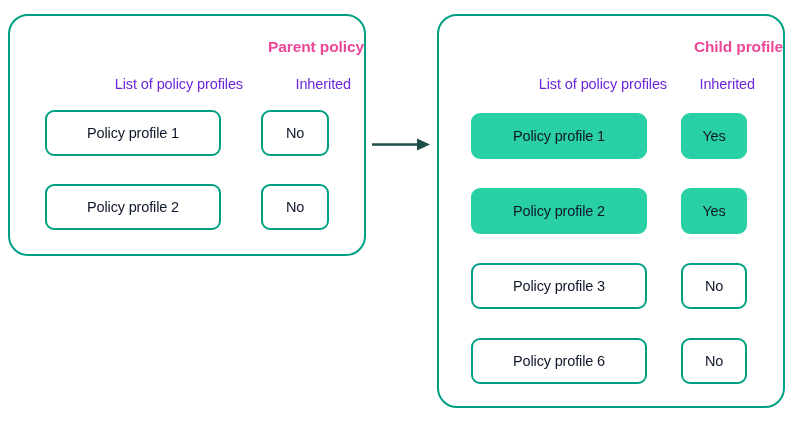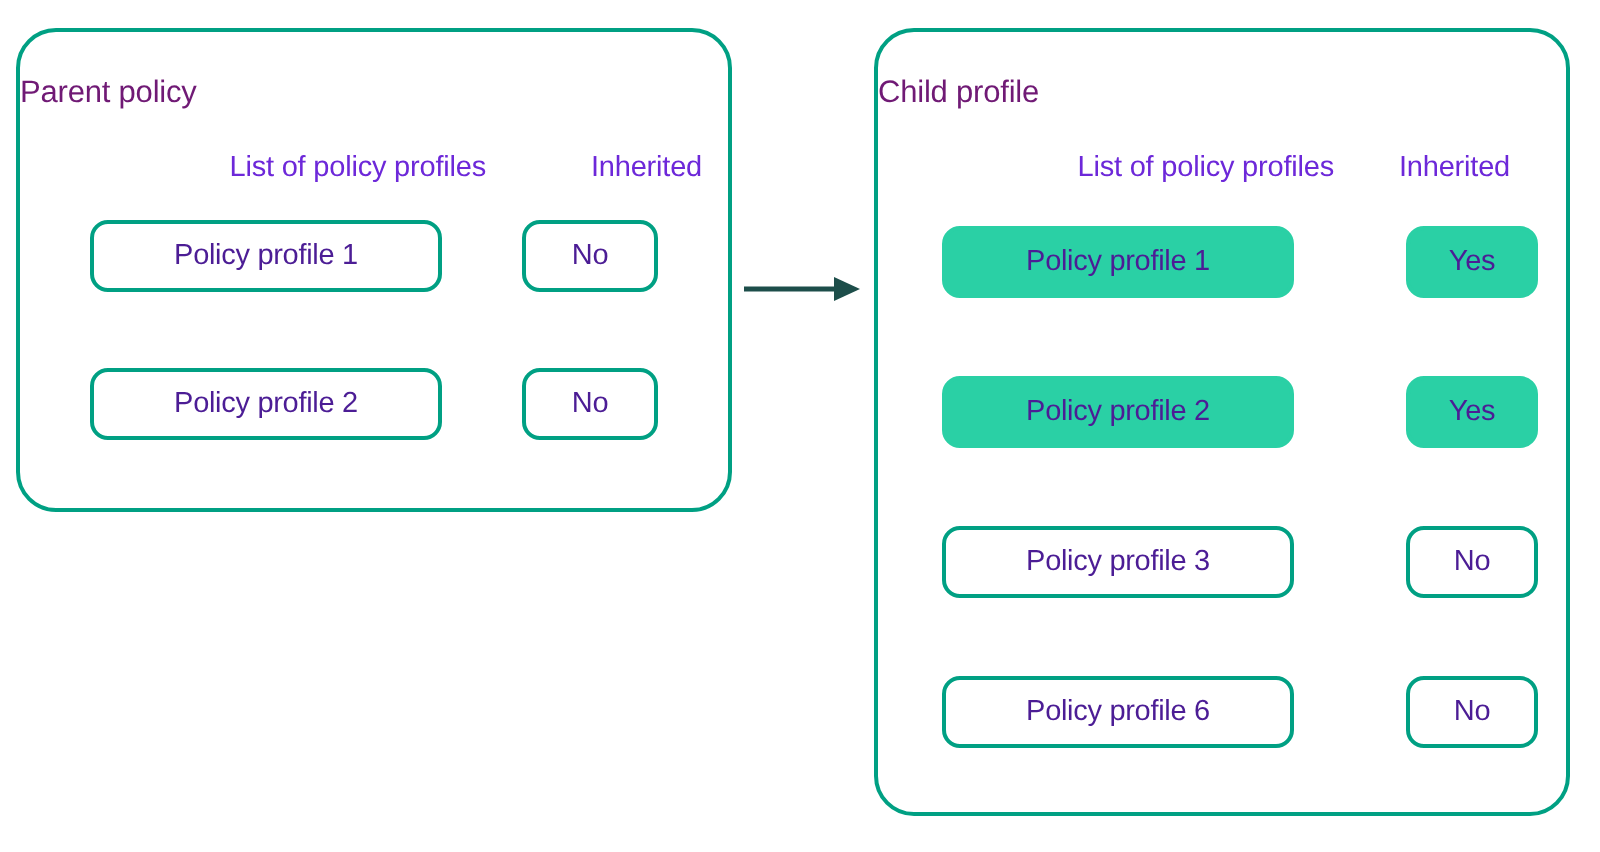--- a/index.html
+++ b/index.html
@@ -42,24 +42,24 @@
     left: 437px;
     top: 14px;
     width: 348px;
     height: 394px;
   }
 
   .panel-title {
     position: absolute;
     left: 0;
     right: 0;
-    text-align: left;
+    text-align: right;
     font-size: 15.5px;
-    font-weight: normal;
-    color: #701a75;
+    font-weight: bold;
+    color: #ec4899;
     letter-spacing: -0.1px;
   }
   .panel-parent .panel-title { top: 22px; }
   .panel-child  .panel-title { top: 22px; }
 
   
   .col-headers {
     position: absolute;
     top: 60px;
     left: 0;
@@ -106,38 +106,38 @@
   }
   .panel-parent .row { left: 0; right: 0; }
   .panel-child  .row { left: 0; right: 0; }
 
   .cell {
     position: absolute;
     box-sizing: border-box;
     border: 2px solid #00a083;
     border-radius: 9px;
     background: #ffffff;
-    height: 36px;
+    height: 46px;
     display: flex;
     align-items: center;
     justify-content: center;
     font-size: 14.5px;
-    color: #4c1d95;
+    color: #0f172a;
     letter-spacing: -0.15px;
     white-space: nowrap;
   }
   .cell.filled {
     background: #2ad0a5;
     border-color: #2ad0a5;
   }
 
   .panel-parent .cell-profile { left: 35px;  width: 176px; }
   .panel-parent .cell-badge   { left: 251px; width: 68px; }
   .panel-child  .cell-profile { left: 32px;  width: 176px; }
-  .panel-child  .cell-badge   { left: 264px; width: 66px; }
+  .panel-child  .cell-badge   { left: 242px; width: 66px; }
 
   
   .arrow {
     position: absolute;
     left: 372px;
     top: 134px;
     width: 60px;
     height: 20px;
   }
 </style>

